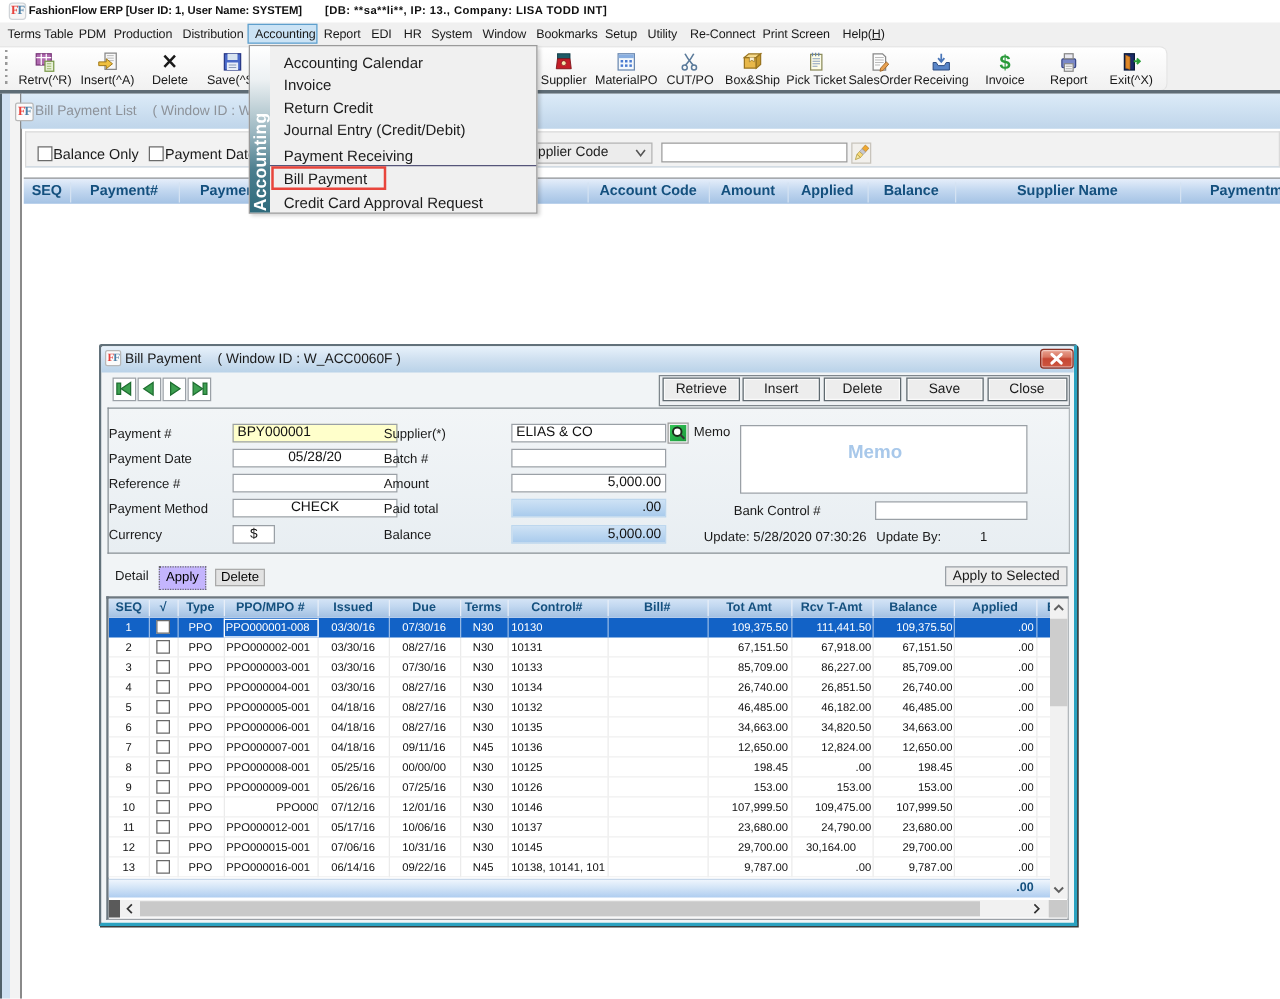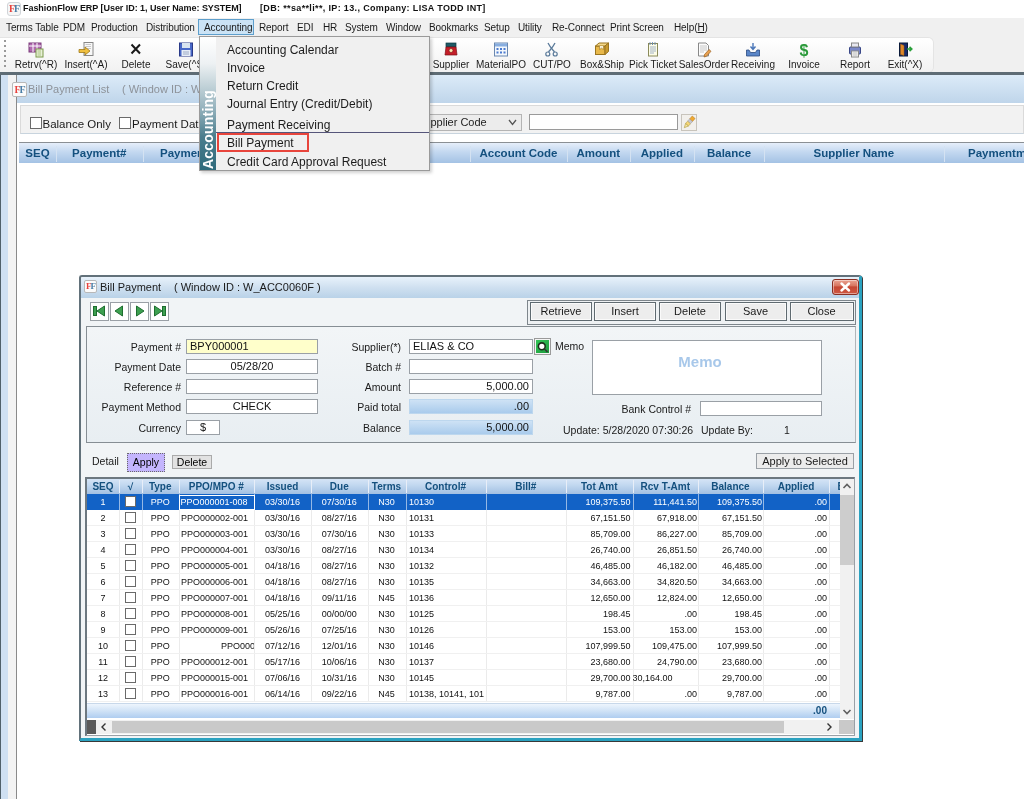--- a/index.html
+++ b/index.html
@@ -87,21 +87,21 @@
   border:1px solid #8a2f22; border-radius:3px; box-shadow:inset 0 0 0 1px rgba(255,255,255,0.45); }
 .navbtn { position:absolute; top:24.5px; width:19px; height:19px; background:#fff; border:1px solid #9aa0a6; }
 #btnrow { position:absolute; left:446px; top:22.5px; width:329px; height:25.5px;
   border:1px solid #7e868c; background:#eef1f3; }
 .pbtn { position:absolute; top:1.5px; height:19px; width:62px; background:#ededed;
   border:1px solid #5f6a70; box-shadow:inset 0 0 0 1px #fafafa;
   font-size:11px; color:#1a1a1a; text-align:center; line-height:17px; }
 
 #formpanel { position:absolute; left:5px; top:48.5px; width:770px; height:117.5px;
   background:linear-gradient(#f2f5f7,#e8eef2); border:1px solid #868e94; border-right-color:#b0b6ba; }
-.flabel { position:absolute; font-size:10.5px; color:#1a1a1a; text-align:right; white-space:nowrap; }
+.flabel { position:absolute; font-size:10.5px; color:#1a1a1a; white-space:nowrap; }
 .field { position:absolute; height:15px; background:#fff; border:1px solid #9aa0a6;
   font-size:11px; color:#111; line-height:13px; }
 .fyellow { background:#ffffcb; }
 .fblue { background:linear-gradient(#cee2f5,#a9cbec); border:1px solid #bdd7ee; }
 #memobox { position:absolute; left:504.5px; top:13px; width:230px; height:55px; background:#fff; border:1px solid #9aa0a6; }
 #memobox .wm { margin-top:12px; margin-left:-13px; text-align:center; font-weight:bold; font-size:15px; color:#a8c8ea; }
 
 .tabtxt { position:absolute; font-size:10.5px; color:#1a1a1a; }
 #tabapply { position:absolute; left:45.9px; top:176.2px; width:38.2px; height:18.4px;
   background:#c4b5fd; border:1px dotted #6a6a6a; font-size:10.5px; text-align:center; line-height:16px; }
@@ -645,21 +645,21 @@
       <div class="grow" style="top:176px;">
             <div style="left:0px;width:32px;text-align:center;">12</div>
             <div class="cbx" style="left:38px;"></div>
             <div style="left:55px;width:36.5px;text-align:center;">PPO</div>
             <div style="left:94px;width:73px;">PPO000015-001</div>
             <div style="left:167px;width:57px;text-align:center;">07/06/16</div>
             <div style="left:224px;width:56.5px;text-align:center;">10/31/16</div>
             <div style="left:280.5px;width:38px;text-align:center;">N30</div>
             <div style="left:322px;width:76px;">10145</div>
             <div style="left:479px;width:64.5px;text-align:right;">29,700.00</div>
-            <div style="left:545.5px;width:64.5px;text-align:left;">30,164.00</div>
+            <div style="left:545.5px;width:64.5px;text-align:center;">30,164.00</div>
             <div style="left:611px;width:64px;text-align:right;">29,700.00</div>
             <div style="left:676px;width:64px;text-align:right;">.00</div>
           </div>
       <div class="grow" style="top:192px;">
             <div style="left:0px;width:32px;text-align:center;">13</div>
             <div class="cbx" style="left:38px;"></div>
             <div style="left:55px;width:36.5px;text-align:center;">PPO</div>
             <div style="left:94px;width:73px;">PPO000016-001</div>
             <div style="left:167px;width:57px;text-align:center;">06/14/16</div>
             <div style="left:224px;width:56.5px;text-align:center;">09/22/16</div>

